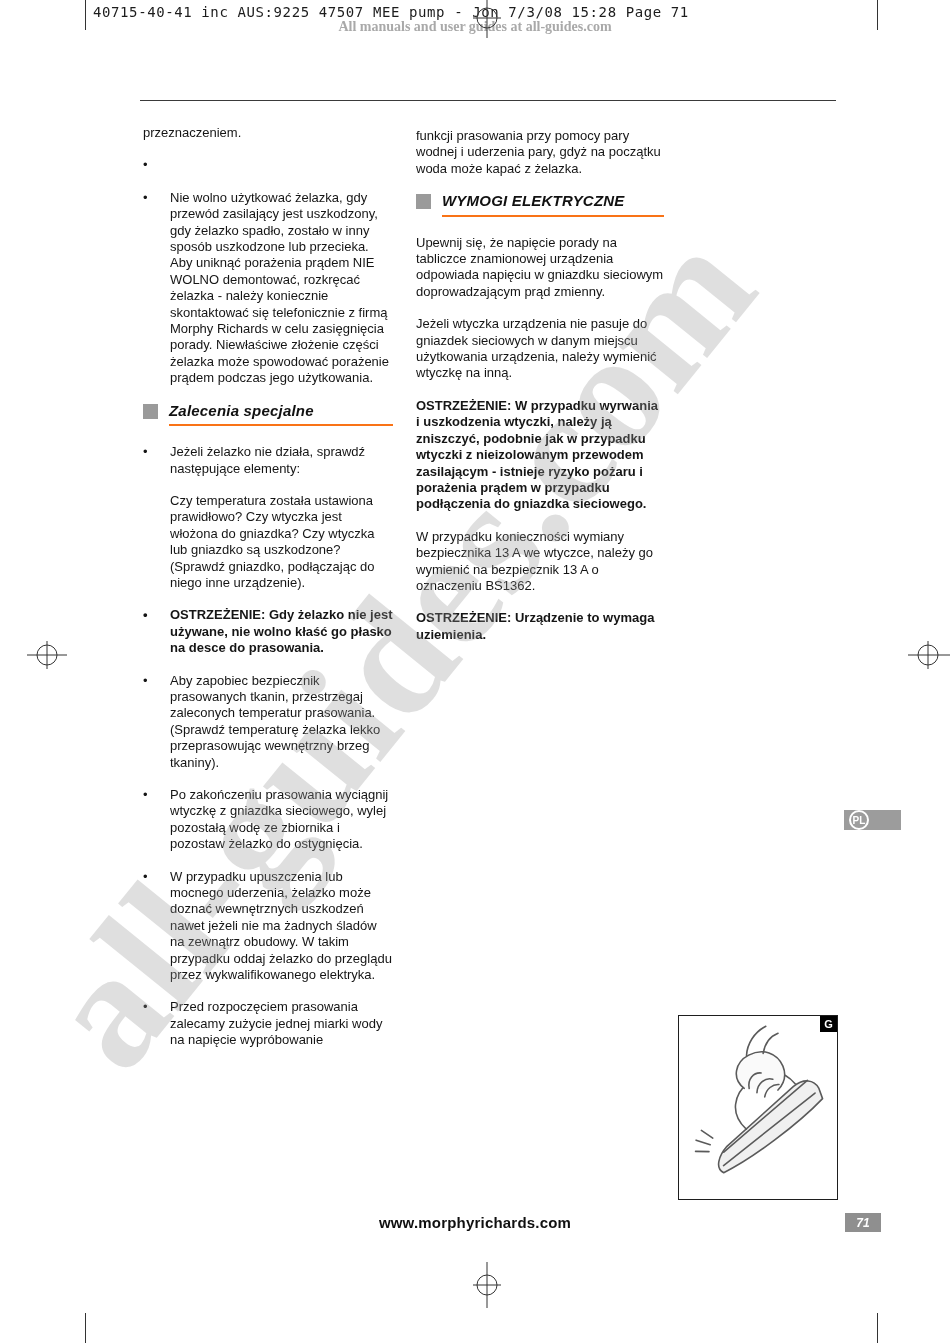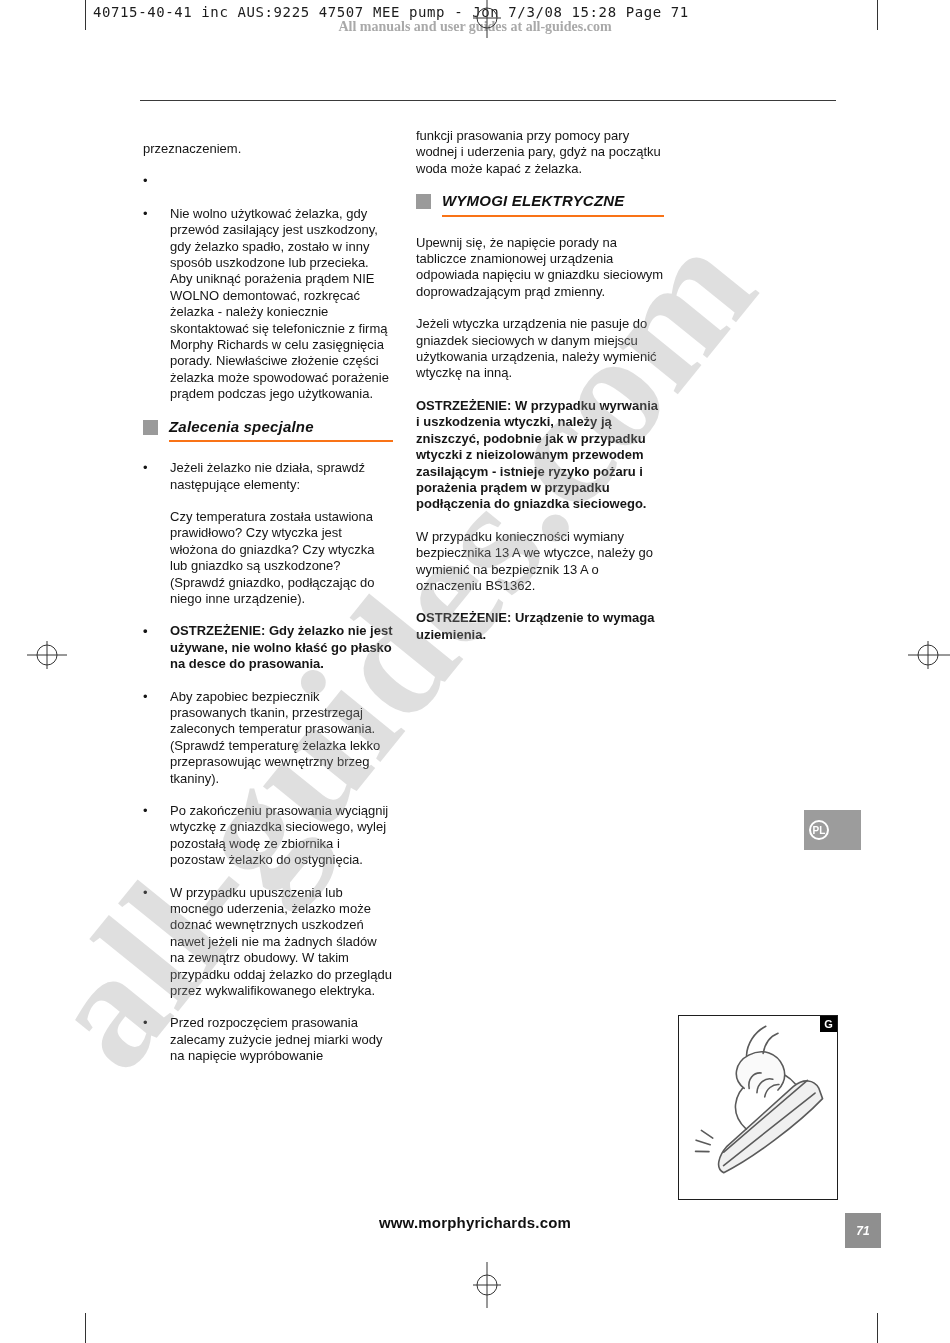--- a/index.html
+++ b/index.html
@@ -24,39 +24,39 @@
   }
 
   
   .tick { position:absolute; background:#333; }
   .crop-svg { position:absolute; }
 
   .top-rule { position:absolute; top:100px; left:140px; width:696px; height:1px; background:#3a3a3a; }
 
   
   .col { position:absolute; font-size:13px; line-height:16.4px; color:#151515; }
-  .col.left  { top:125px; left:143px; width:250px;margin-top:16px; }
+  .col.left  { top:125px; left:143px; width:250px; }
   .col.right { top:128px; left:416px; width:248px; }
   .block { margin-bottom:16px; }
   .indent { margin-left:27px; }
   .li { display:flex; margin-bottom:16px; }
   .li .marker { flex:0 0 27px; width:27px; }
   .li p { flex:1; }
   .bold { font-weight:bold; }
 
   .section-head { display:flex; align-items:flex-start; margin:8px 0 18px 0; }
   .section-head .sq { width:15px; height:15px; background:#9a9a9a; margin-right:11px; margin-top:1px; flex:0 0 15px; }
   .section-head h2 {
     flex:1; font-size:15px; font-style:italic; font-weight:bold; color:#111;
     border-bottom:2px solid #f97316; padding-bottom:5px; letter-spacing:0.2px;
   }
 
   
   .pl-badge {
-    position:absolute; top:810px; left:804px; width:57px; height:40px;
+    position:absolute; top:810px; left:844px; width:57px; height:20px;
     background:#9c9c9c; display:flex; align-items:center;
   }
   .pl-circle {
     width:20px; height:20px; margin-left:5px; border:2px solid #fff; border-radius:50%;
     color:#fff; font-weight:bold; font-size:10px;
     display:flex; align-items:center; justify-content:center;
   }
 
   
   .figure {
@@ -69,21 +69,21 @@
     display:flex; align-items:center; justify-content:center;
   }
   .figure svg { width:100%; height:100%; display:block; }
 
   
   .site {
     position:absolute; top:1214px; left:0; width:950px; text-align:center;
     font-size:15px; font-weight:bold; color:#101010; letter-spacing:0.2px;
   }
   .page-num {
-    position:absolute; top:1213px; left:845px; width:36px; height:35px;
+    position:absolute; top:1213px; left:845px; width:36px; height:19px;
     background:#8f8f8f; color:#fff; font-style:italic; font-weight:bold; font-size:12px;
     display:flex; align-items:center; justify-content:center;
   }
 
   
   .watermark {
     position:absolute; left:-325px; top:555px; width:1450px;
     text-align:center; white-space:nowrap;
     transform:rotate(-51deg);
     font-family:"Liberation Serif", serif;

